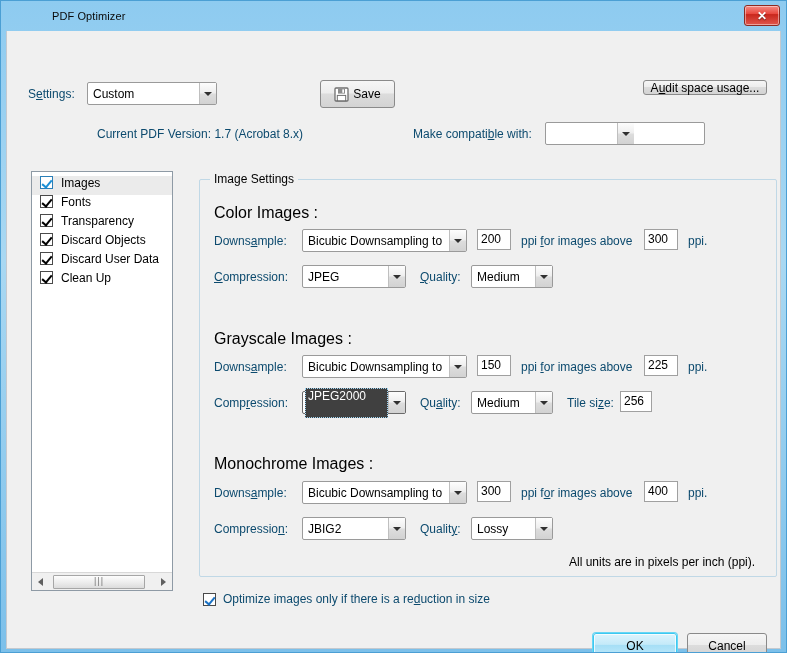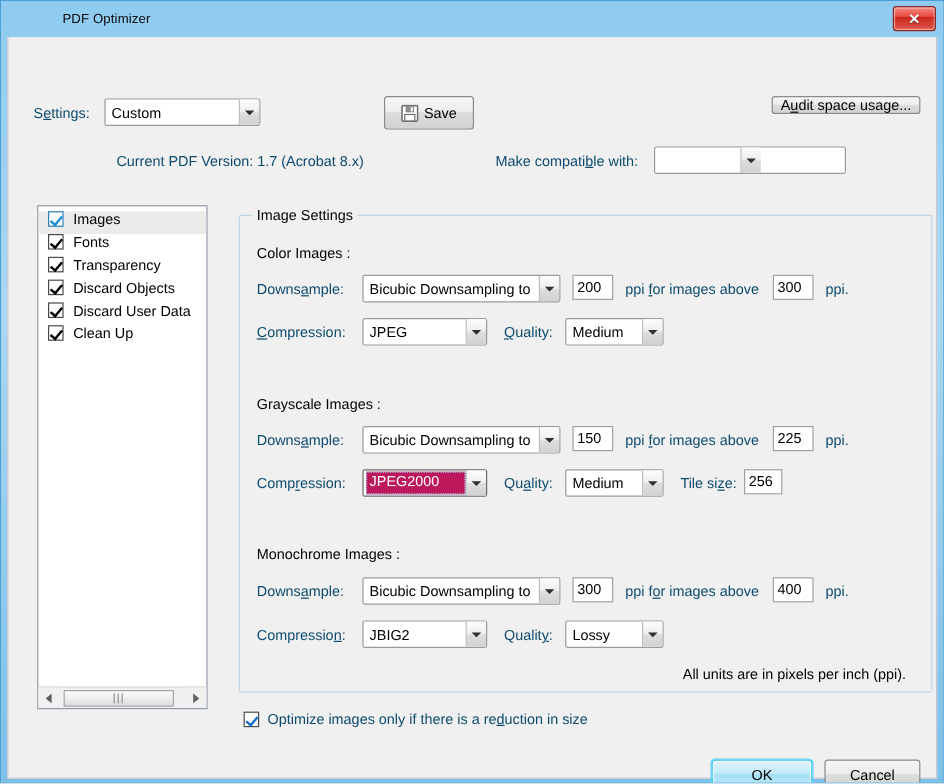--- a/index.html
+++ b/index.html
@@ -111,25 +111,25 @@
     width: 0; height: 0;
     border-left: 4px solid transparent;
     border-right: 4px solid transparent;
     border-top: 4px solid #303030;
   }
   
   .combo.focused {
     border: 1px solid #6a6a6a;
   }
   .combo.focused .combo-text {
-    background: #be185d;
+    background: #404040;
     color: #ffffff;
     margin: 2px 0 2px 2px;
     padding-left: 3px;
-    height: 19px;
+    height: 30px;
     line-height: 17px;
     outline: 1px dotted #9fd6f5;
     outline-offset: -1px;
   }
 
   .textinput {
     position: absolute;
     box-sizing: border-box;
     height: 21px;
     background: #ffffff;
@@ -262,21 +262,21 @@
   .group-title {
     position: absolute;
     left: 10px;
     top: -8px;
     background: #f0f0f0;
     padding: 0 4px;
     font-size: 12px;
     color: #000;
   }
 
-  .section-title { position: absolute; font-size: 12px; }
+  .section-title { position: absolute; font-size: 16px; }
 
   .note {
     position: absolute;
     font-size: 12px;
     white-space: nowrap;
   }
 </style>
 </head>
 <body>
 

